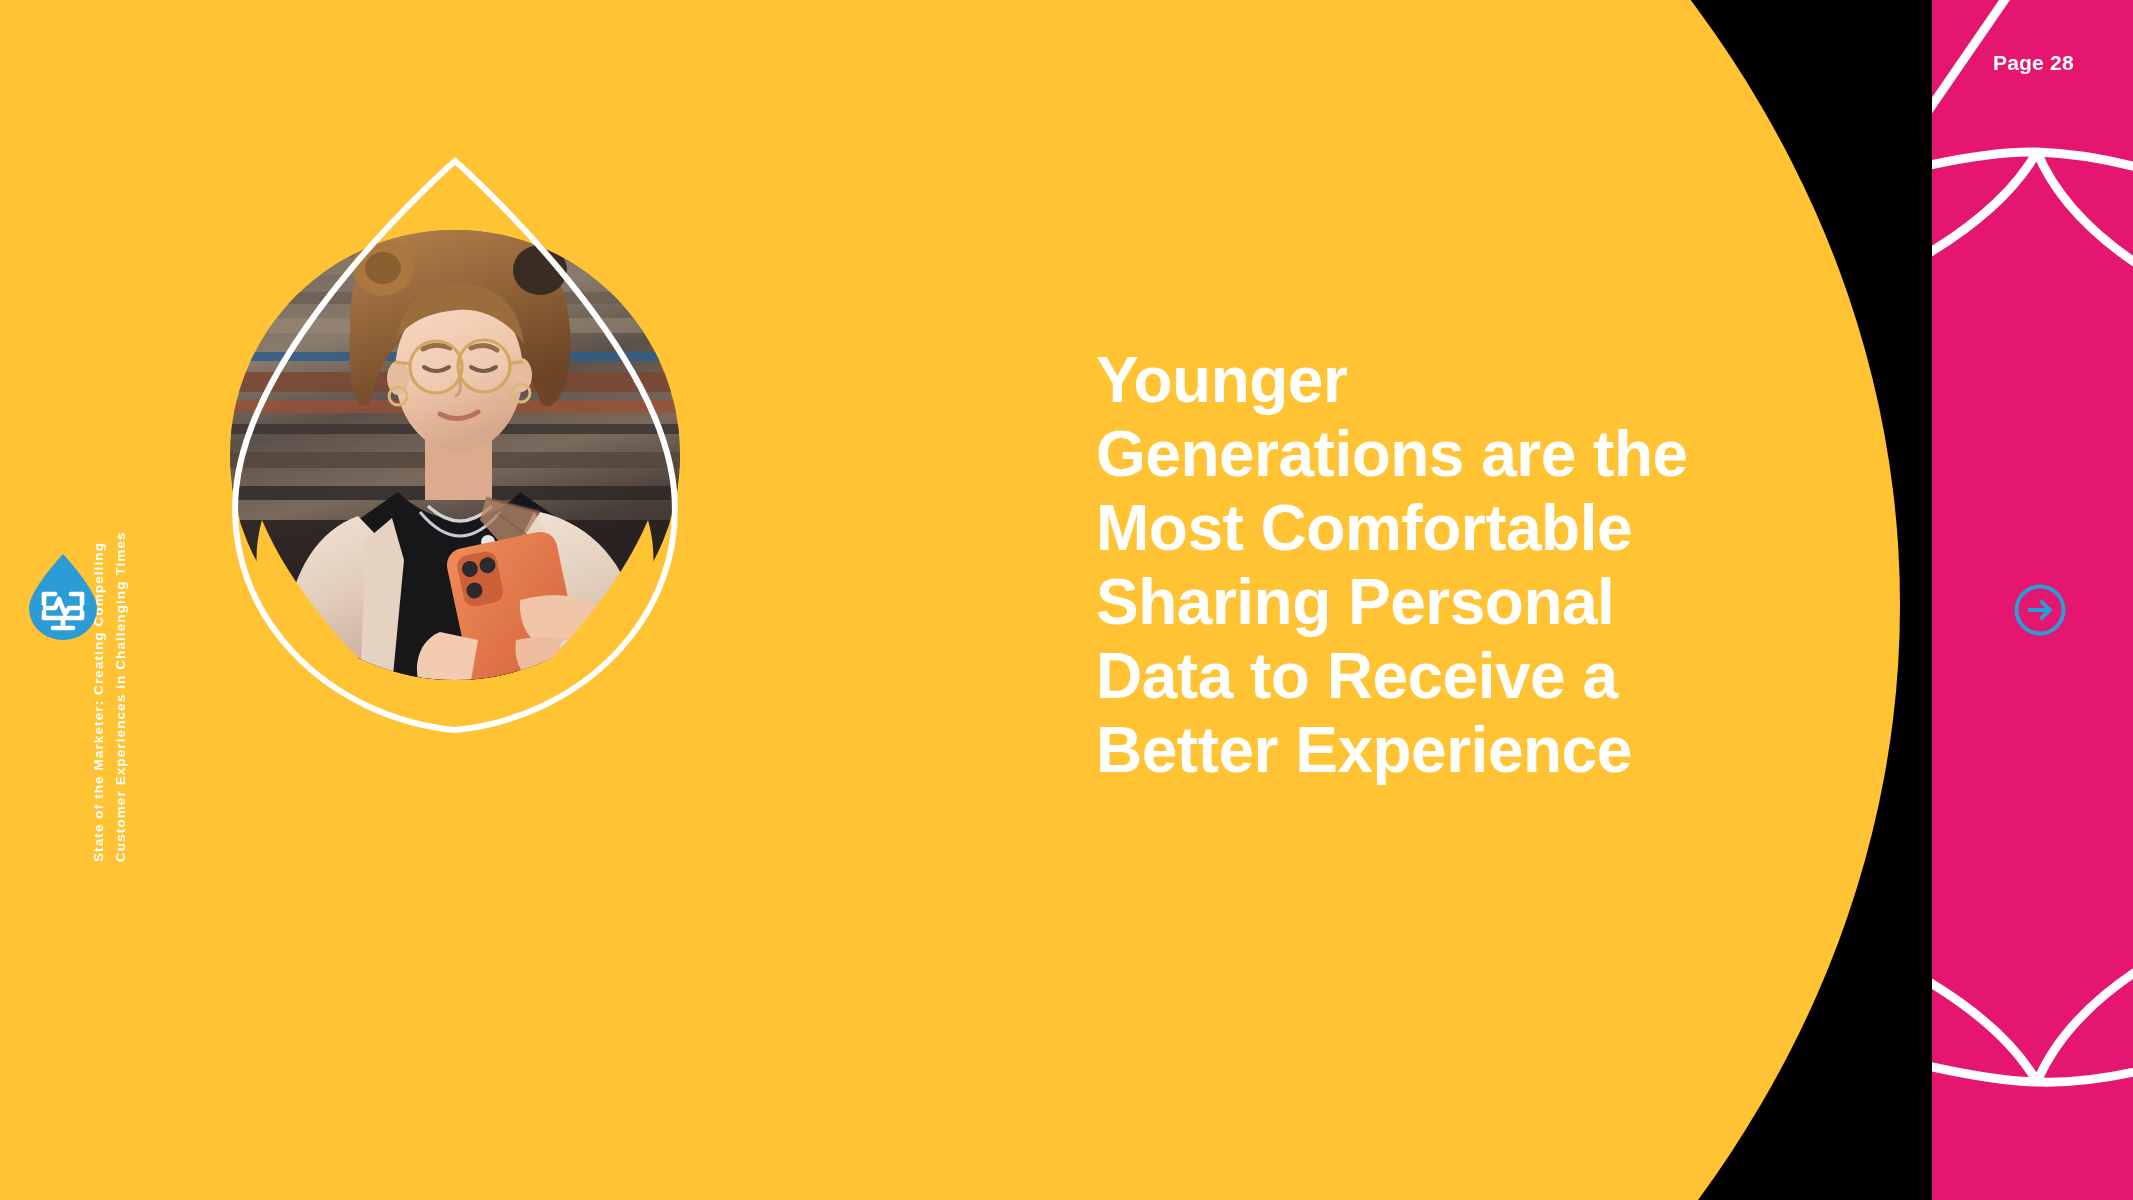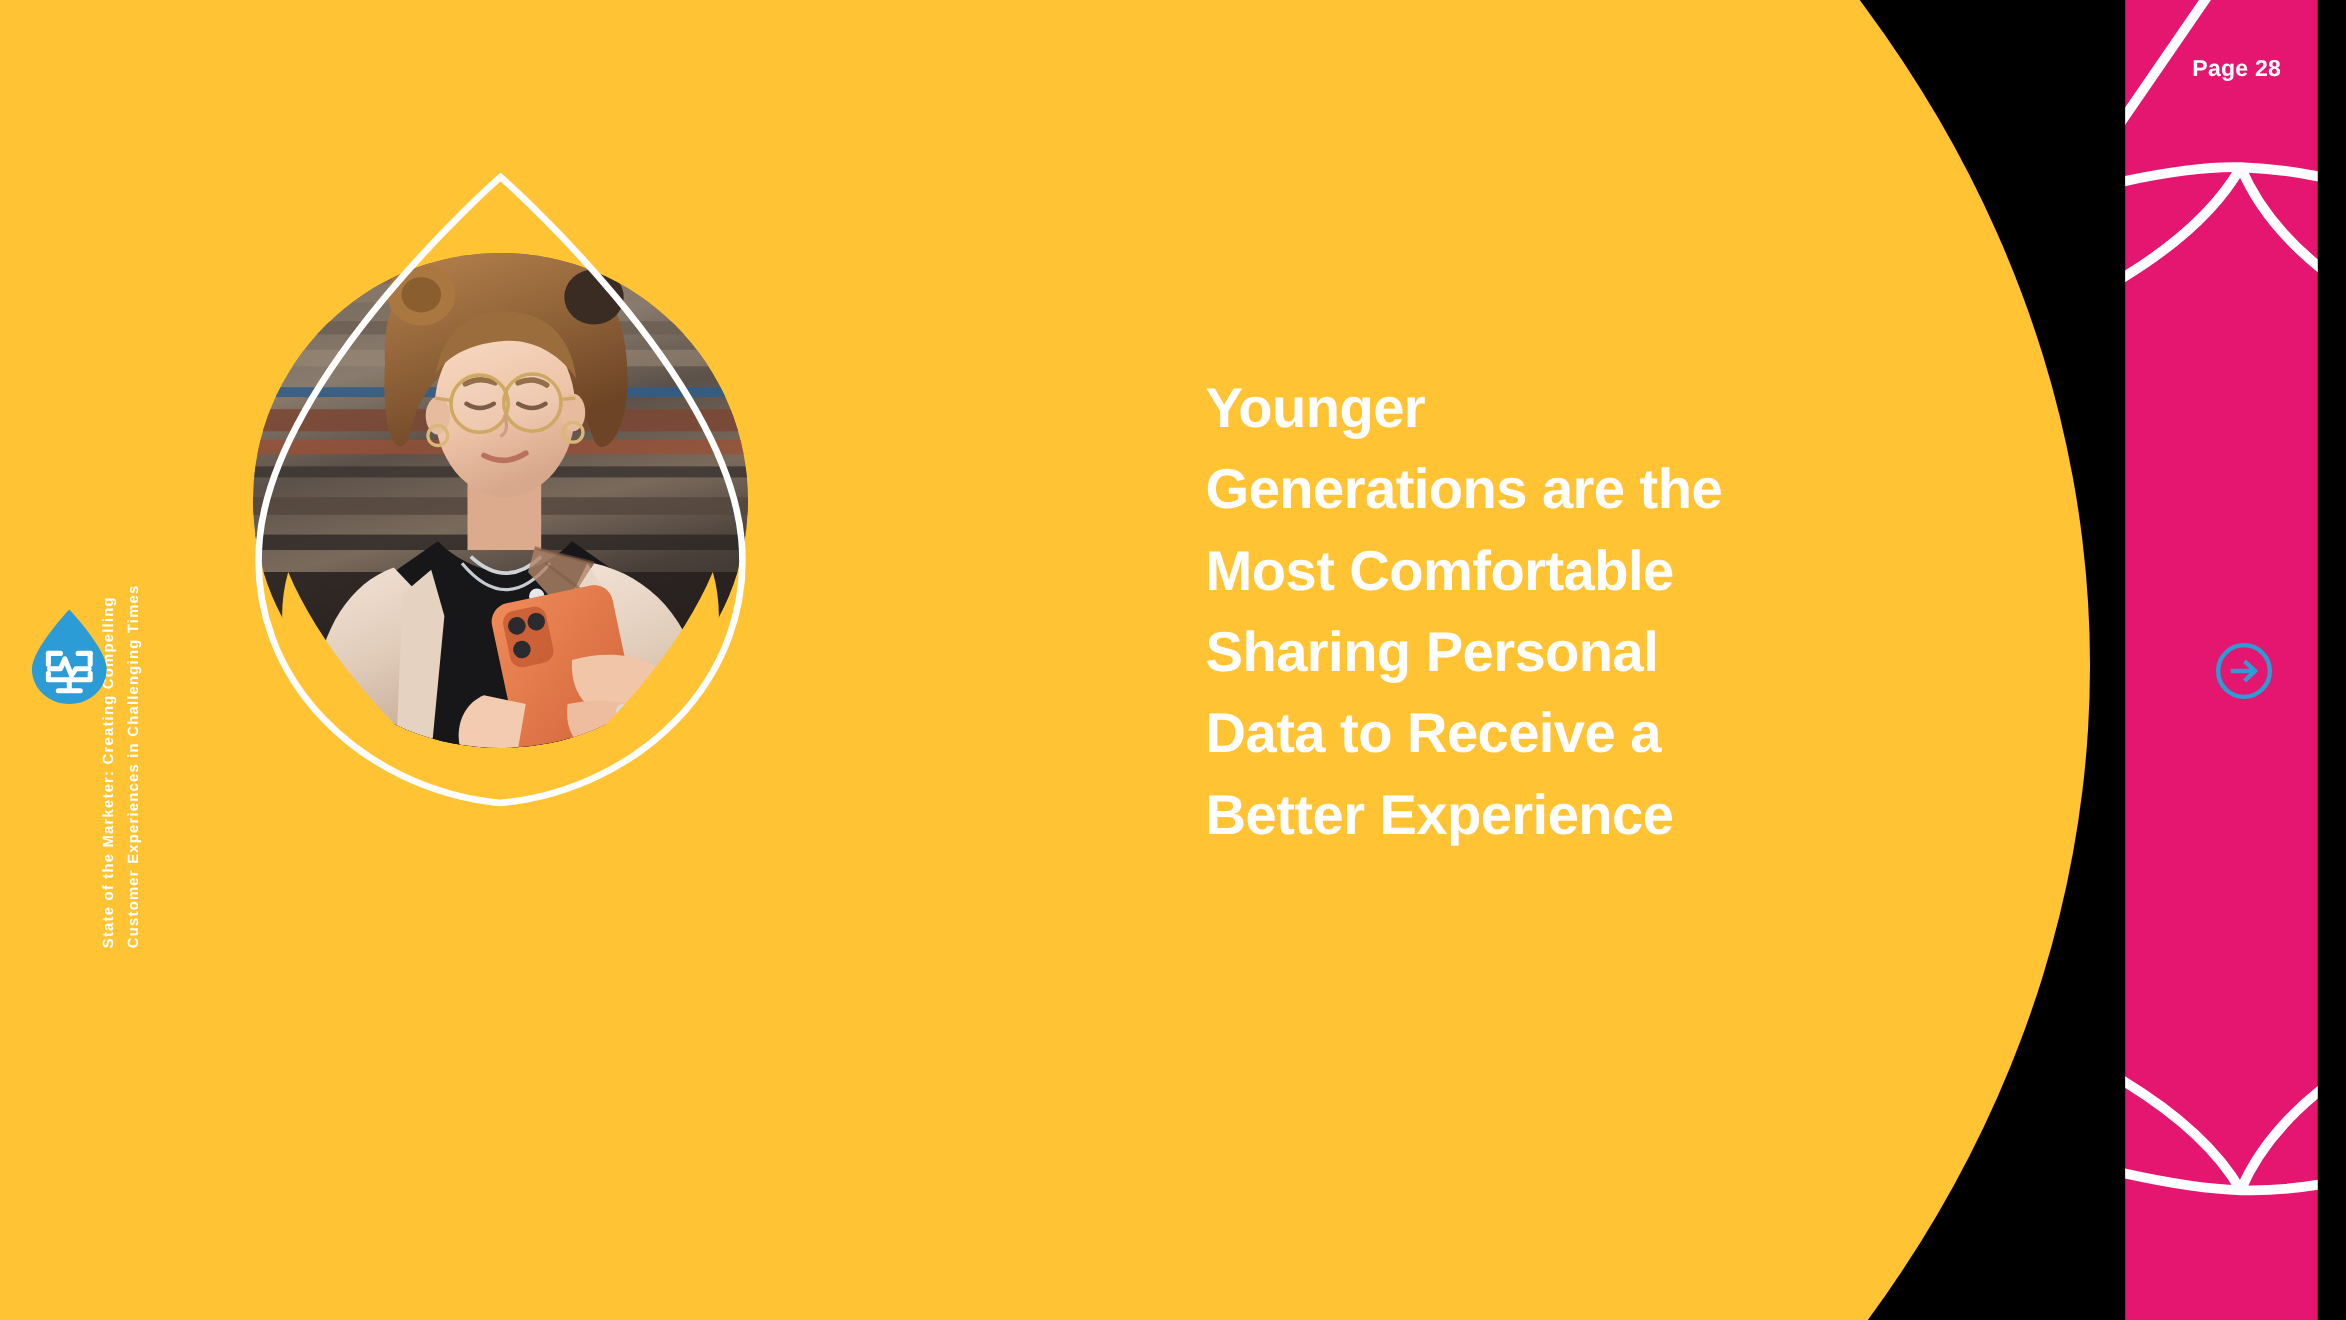--- a/index.html
+++ b/index.html
@@ -18,37 +18,37 @@
     width:2880px;
     height:2330px;
     background:#FFC333;
     border-radius:50%;
   }
 
   
   .panel-magenta{
     position:absolute;
     left:1932px;top:0;
-    width:175px;height:1200px;
+    width:201px;height:1200px;
     background:#E4166F;
     overflow:hidden;
   }
   .panel-magenta svg{position:absolute;left:0;top:0;overflow:visible;}
   .photo-stage{position:absolute;left:0;top:0;width:900px;height:900px;}
 
   
   .headline{
     position:absolute;
     left:1096px;
     top:300px;
     width:860px;
     color:#FFFFFF;
     font-family:"Liberation Sans",sans-serif;
     font-weight:700;
-    font-size:51px;
+    font-size:64px;
     line-height:74px;
     letter-spacing:-0.5px;
     white-space:pre-line;
   }
 
   
   .vertical-caption{
     position:absolute;
     left:-300px;
     top:430px;

